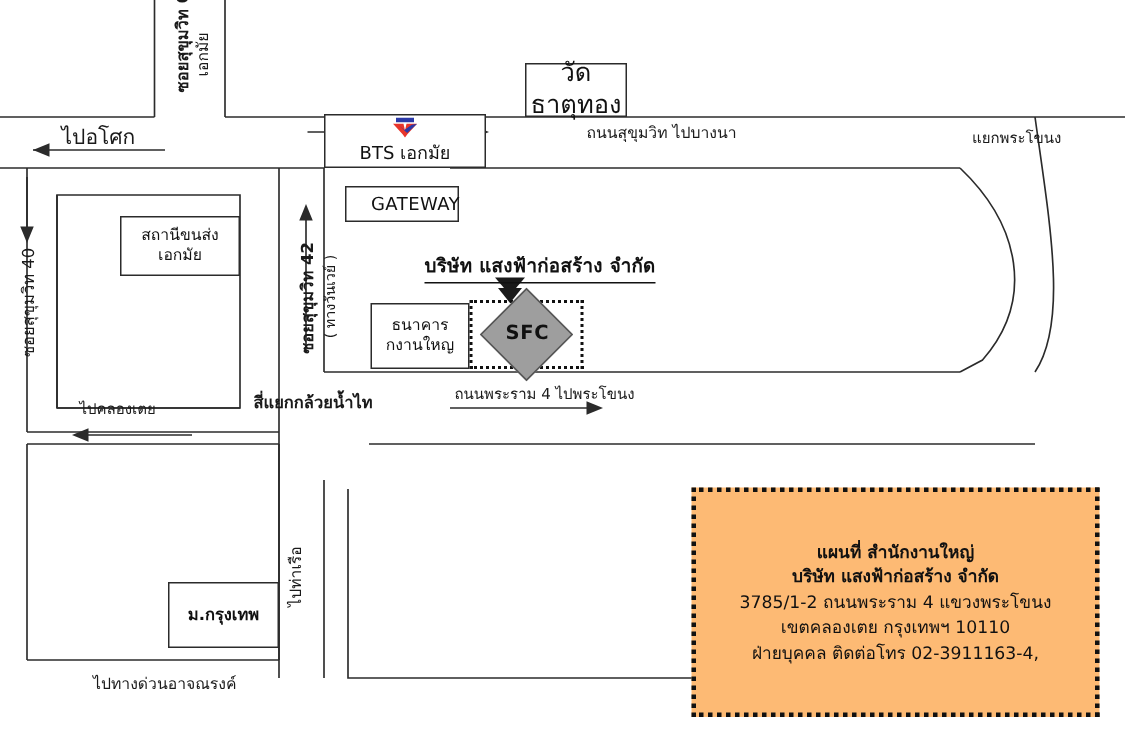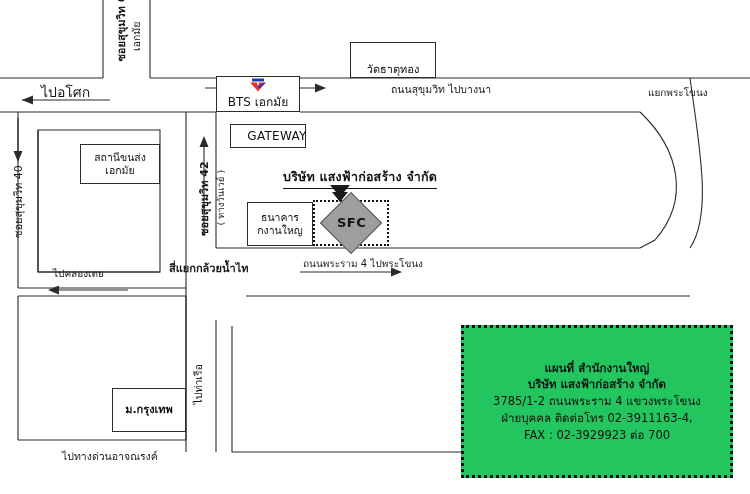--- a/index.html
+++ b/index.html
@@ -37,21 +37,21 @@
   .vert{
     transform-origin:center center;
     white-space:nowrap;
   }
   .rot-ccw{transform:rotate(-90deg);}
   svg{display:block;overflow:visible;}
   .svgwrap{position:absolute;left:0;top:0;width:750px;height:494px;pointer-events:none;}
   .addr{
     position:absolute;
     border:3px dotted #111;
-    background:#22c55e;
+    background:#fdba74;
     box-sizing:border-box;
     display:flex;
     flex-direction:column;
     align-items:center;
     justify-content:center;
     text-align:center;
     color:#111;
   }
   .addr div{line-height:1.45;white-space:nowrap;}
   .bold{font-weight:bold;}
@@ -214,25 +214,25 @@
   </div>
 
   <div class="lbl" style="left:303px;top:258px;font-size:10px;">
     <span>ถนนพระราม 4 ไปพระโขนง</span>
   </div>
 
   <div class="lbl" style="left:62px;top:450px;font-size:10.5px;">
     <span>ไปทางด่วนอาจณรงค์</span>
   </div>
 
-  <div class="box" style="left:350px;top:42px;width:86px;height:36px;font-size:11px;justify-content:flex-end;">
+  <div class="box" style="left:350px;top:42px;width:68px;height:36px;font-size:17px;">
     <span>วัดธาตุทอง</span>
   </div>
 
-  <div class="box" style="left:216px;top:76px;width:84px;height:36px;font-size:12px;text-align:right;">
+  <div class="box" style="left:216px;top:76px;width:108px;height:36px;font-size:12px;text-align:right;">
     <span class="bts-logo" style="position:relative;display:block;margin-bottom:1px;">
       <svg width="22" height="14" viewBox="0 0 22 14">
         <rect x="5" y="0.5" width="12" height="3" fill="#2b39a8"></rect>
         <path d="M3 4.5 L10 4.5 L11 9 L12 4.5 L19 4.5 L12.6 11.5 L11 13.6 L9.4 11.5 Z" fill="#e8352b"></path>
         <path d="M6.5 5.2 L10.6 8.6 L15.5 5.2 L19 4.6 L12.4 10.6 Z" fill="#2b39a8"></path>
       </svg>
     </span>
     <span>BTS เอกมัย</span>
   </div>
 
@@ -261,17 +261,17 @@
 
   <div class="dotbox" style="left:313px;top:200px;width:76px;height:46px;"></div>
 
   <div class="sfc-diamond" style="left:329px;top:201px;width:44px;height:44px;"></div>
   <div class="sfc-text" style="left:337px;top:215px;">SFC</div>
 
   <div class="addr" style="left:461px;top:325px;width:272px;height:153px;font-size:11.5px;">
     <div class="bold">แผนที่ สำนักงานใหญ่</div>
     <div class="bold">บริษัท  แสงฟ้าก่อสร้าง  จำกัด</div>
     <div>3785/1-2 ถนนพระราม 4 แขวงพระโขนง</div>
+    <div>เขตคลองเตย กรุงเทพฯ 10110</div>
     <div>ฝ่ายบุคคล ติดต่อโทร 02-3911163-4,</div>
-    <div>FAX : 02-3929923 ต่อ 700</div>
   </div>
 
 </div>
 
 </body></html>

